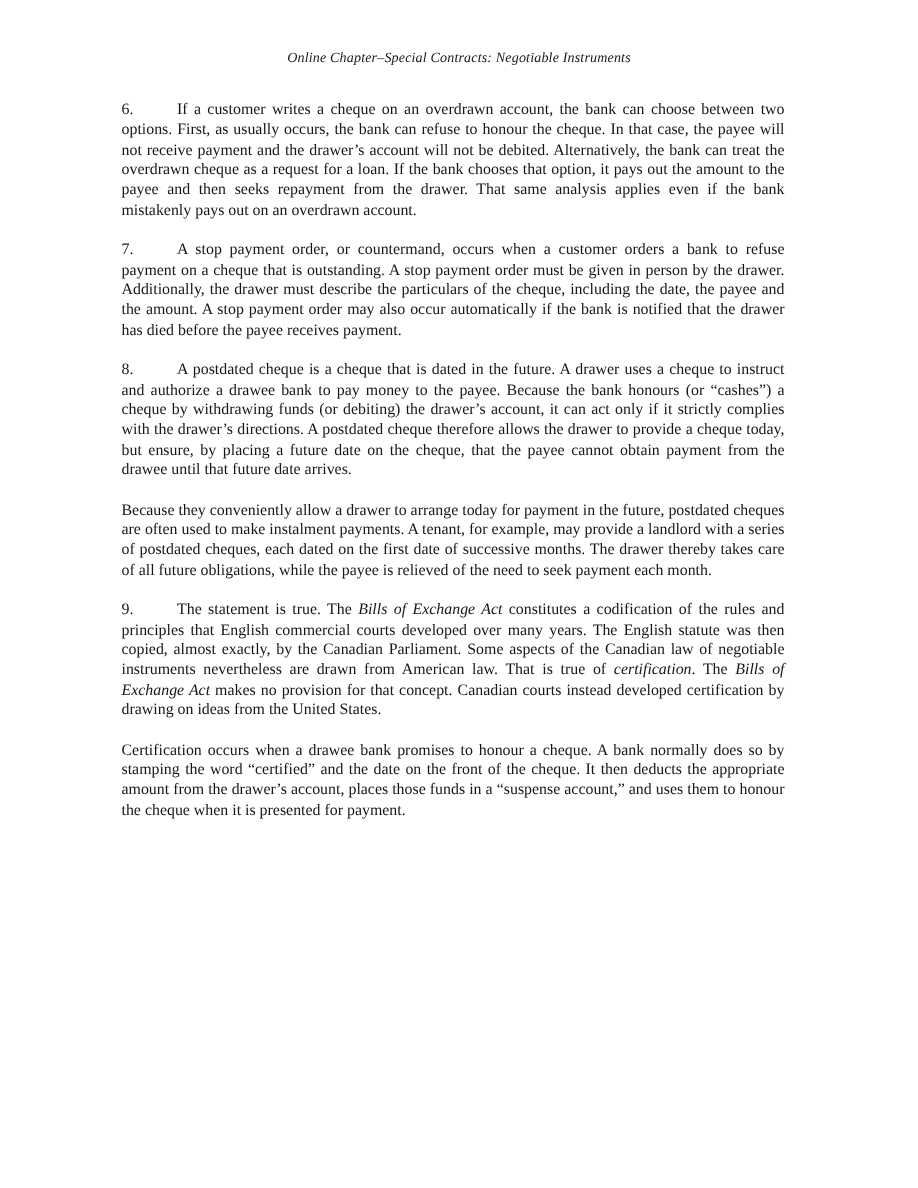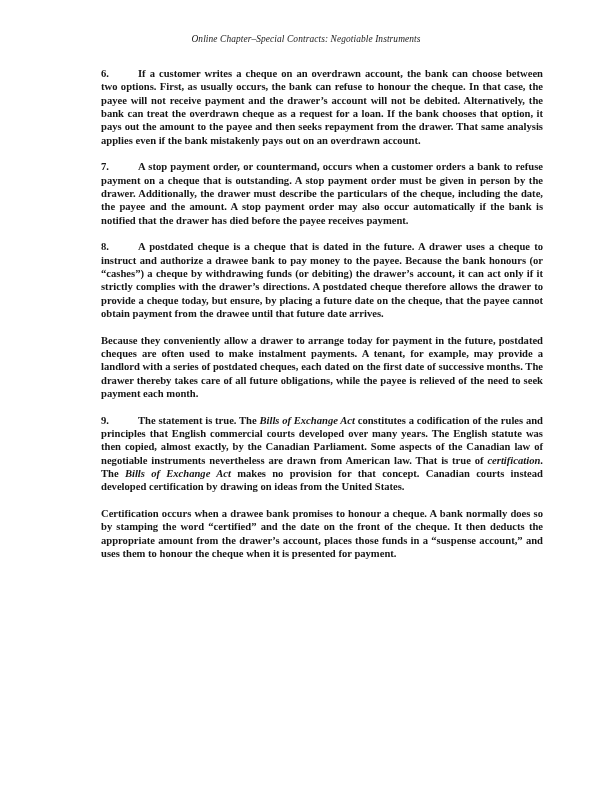--- a/index.html
+++ b/index.html
@@ -24,23 +24,22 @@
     right: 0;
     text-align: center;
     font-style: italic;
     font-size: 9.4px;
     letter-spacing: 0.1px;
     color: #1a1a1a;
   }
   .content {
     position: absolute;
     top: 67px;
-    left: 101px;
+    left: 81px;
     width: 442px;
-    font-weight: bold;
   }
   .content p {
     margin: 0 0 13.3px 0;
     font-size: 10.6px;
     line-height: 13.35px;
     text-align: justify;
     color: #161616;
   }
   .para-num {
     display: inline-block;

